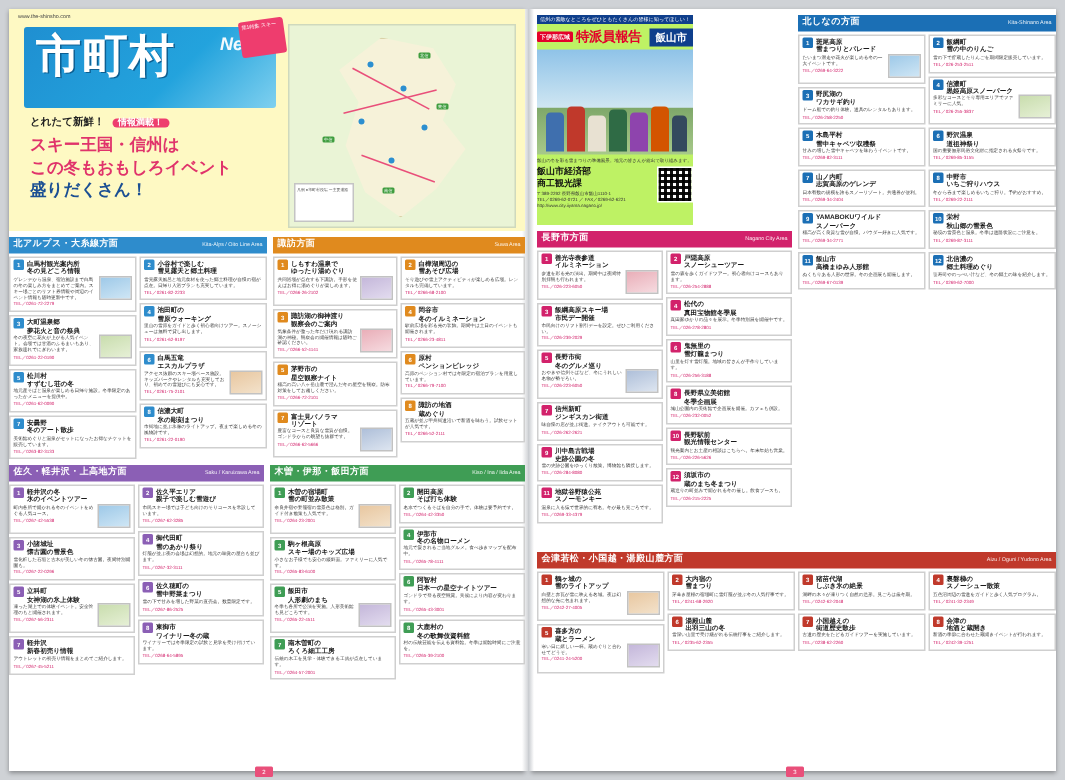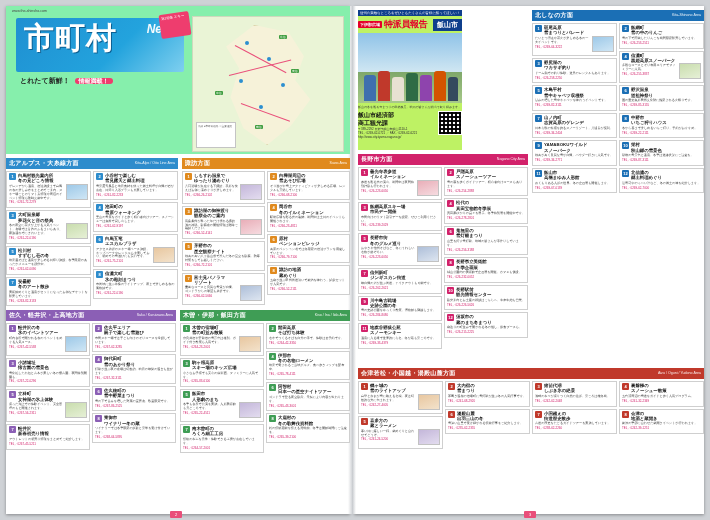--- a/index.html
+++ b/index.html
@@ -56,21 +56,21 @@
     background:#d8d8d8;border:.5px solid #c2c2c2;
   }
   .t1{background:linear-gradient(160deg,#9ec9e8,#cfe6f5);}
   .t2{background:linear-gradient(160deg,#c9ddae,#e6f0d6);}
   .t3{background:linear-gradient(160deg,#e8c7a0,#f3e2cb);}
   .t4{background:linear-gradient(160deg,#c4b7da,#e3dcef);}
   .t5{background:linear-gradient(160deg,#e9aeb8,#f6dbe0);}
   .t6{background:linear-gradient(160deg,#aebfd9,#dde5f0);}
 
   
-  #masthead{position:absolute;left:6px;top:6px;width:344px;height:148px;background:#86efac;}
+  #masthead{position:absolute;left:6px;top:6px;width:344px;height:148px;background:#fef9c3;}
   .mast-url{position:absolute;left:6px;top:3px;font-size:3.6px;color:#444;}
   .logo-box{
     position:absolute;left:10px;top:12px;width:168px;height:54px;
     background:linear-gradient(135deg,#1f8fd1,#23a3dd 60%,#7fd0ef);
     border-radius:2px;
   }
   .logo-ja{
     position:absolute;left:8px;top:5px;font-size:30px;line-height:30px;
     color:#fff;font-weight:bold;letter-spacing:1px;
     text-shadow:1px 1px 0 #0d5f92;font-family:"DejaVu Sans",sans-serif;
@@ -156,20 +156,25 @@
       <div class="logo-ja">市町村</div>
       <div class="logo-en">News</div>
       <div class="logo-badge">第1特集 スキー</div>
     </div>
 
     <div class="tagline">
       <span>とれたて新鮮！</span>
       <span class="pill">情報満載！</span>
     </div>
 
+    <div class="lede">
+      <div class="accent">スキー王国・信州は</div>
+      <div class="accent">この冬もおもしろイベント</div>
+      <div>盛りだくさん！</div>
+    </div>
 
     <div class="map">
       <div class="land"></div>
       <div class="road" style="left:42px;top:28px;width:58px;transform:rotate(28deg);"></div>
       <div class="road" style="left:36px;top:58px;width:64px;transform:rotate(-14deg);"></div>
       <div class="road" style="left:48px;top:86px;width:52px;transform:rotate(20deg);"></div>
       <div class="dot" style="left:52px;top:24px;"></div>
       <div class="dot" style="left:74px;top:40px;"></div>
       <div class="dot" style="left:46px;top:62px;"></div>
       <div class="dot" style="left:66px;top:88px;"></div>

